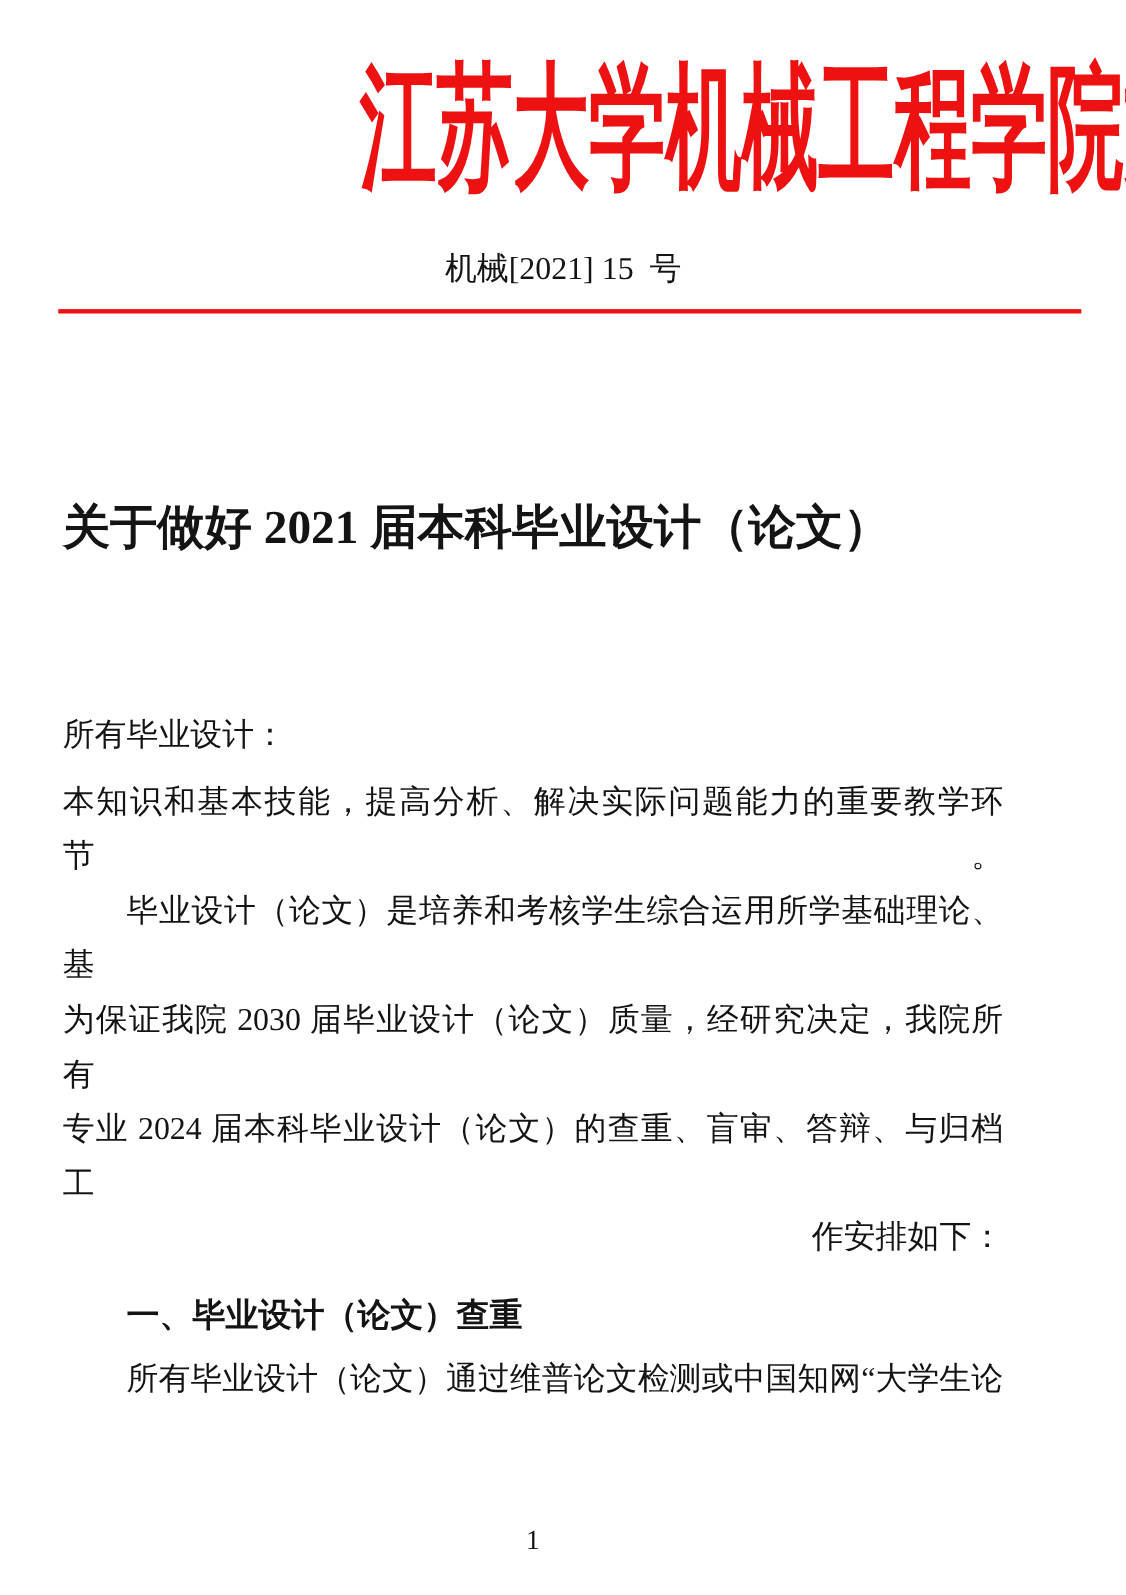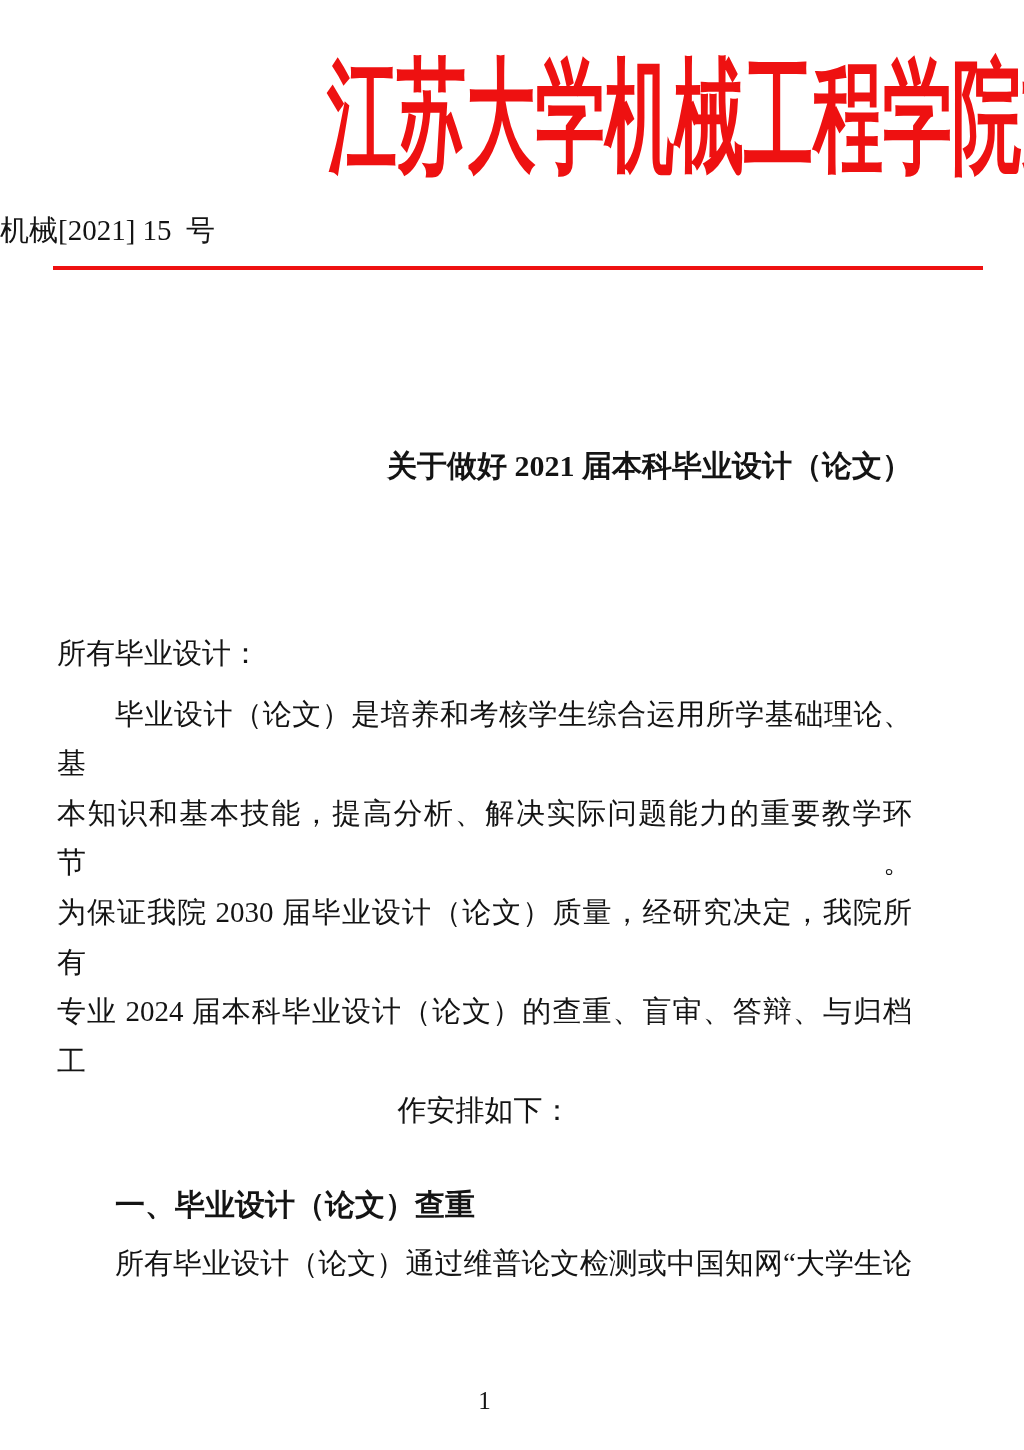--- a/index.html
+++ b/index.html
@@ -33,66 +33,66 @@
     font-family: "Liberation Sans", "DejaVu Sans", sans-serif;
     font-weight: 700;
     font-size: 124px;
     line-height: 124px;
     color: var(--accent);
     transform: scaleX(0.56);
     transform-origin: 50% 50%;
     letter-spacing: 0px;
   }
   .doc-number {
-    margin-top: 32px;
-    text-align: left;
+    margin-top: 47px;
+    text-align: center;
     font-size: 29px;
     line-height: 40px;
     white-space: pre-wrap;
     color: var(--ink);
   }
   .red-rule {
     margin: 16px 41px 0 53px;
     height: 4px;
     background: var(--accent);
   }
   
   .content {
     padding: 0 112px 0 57px;
   }
   .doc-title {
     margin-top: 46px;
-    font-size: 30px;
+    font-size: 43px;
     line-height: 60px;
     font-weight: 700;
-    text-align: right;
+    text-align: left;
     white-space: pre-wrap;
   }
   .salutation {
     margin-top: 13px;
     font-size: 29px;
     line-height: 49.6px;
     white-space: pre-wrap;
   }
   .para { margin-top: 0; }
   .para.intro       { margin-top: 11px; }
   .para.sec1        { margin-top: 9px;  }
   .line {
     font-size: 29px;
     line-height: 49.6px;
     white-space: pre-wrap;
-    text-align: center;
+    text-align: right;
   }
   .line.fill {
     text-align: justify;
     text-align-last: justify;
   }
   .line.indent { text-indent: 58px; }
   .section-heading {
-    margin-top: 44px;
+    margin-top: 20px;
     font-size: 30px;
     line-height: 49.6px;
     font-weight: 700;
     text-indent: 58px;
     white-space: pre-wrap;
   }
   .page-number {
     position: absolute;
     top: 1386px;
     left: 57px;
@@ -117,22 +117,22 @@
 
   <div class="content">
 
     <div class="doc-title">
       <div>关于做好 2021 届本科毕业设计（论文）</div>
     </div>
 
     <div class="salutation">所有毕业设计：</div>
 
     <div class="para intro">
+      <div class="line fill">本知识和基本技能，提高分析、解决实际问题能力的重要教学环节。</div>
       <div class="line fill indent">毕业设计（论文）是培养和考核学生综合运用所学基础理论、基</div>
-      <div class="line fill">本知识和基本技能，提高分析、解决实际问题能力的重要教学环节。</div>
       <div class="line fill">为保证我院 2030 届毕业设计（论文）质量，经研究决定，我院所有</div>
       <div class="line fill">专业 2024 届本科毕业设计（论文）的查重、盲审、答辩、与归档工</div>
       <div class="line">作安排如下：</div>
     </div>
 
     <div class="section-heading">一、毕业设计（论文）查重</div>
 
     <div class="para sec1">
       <div class="line fill indent">所有毕业设计（论文）通过维普论文检测或中国知网“大学生论</div>
 

